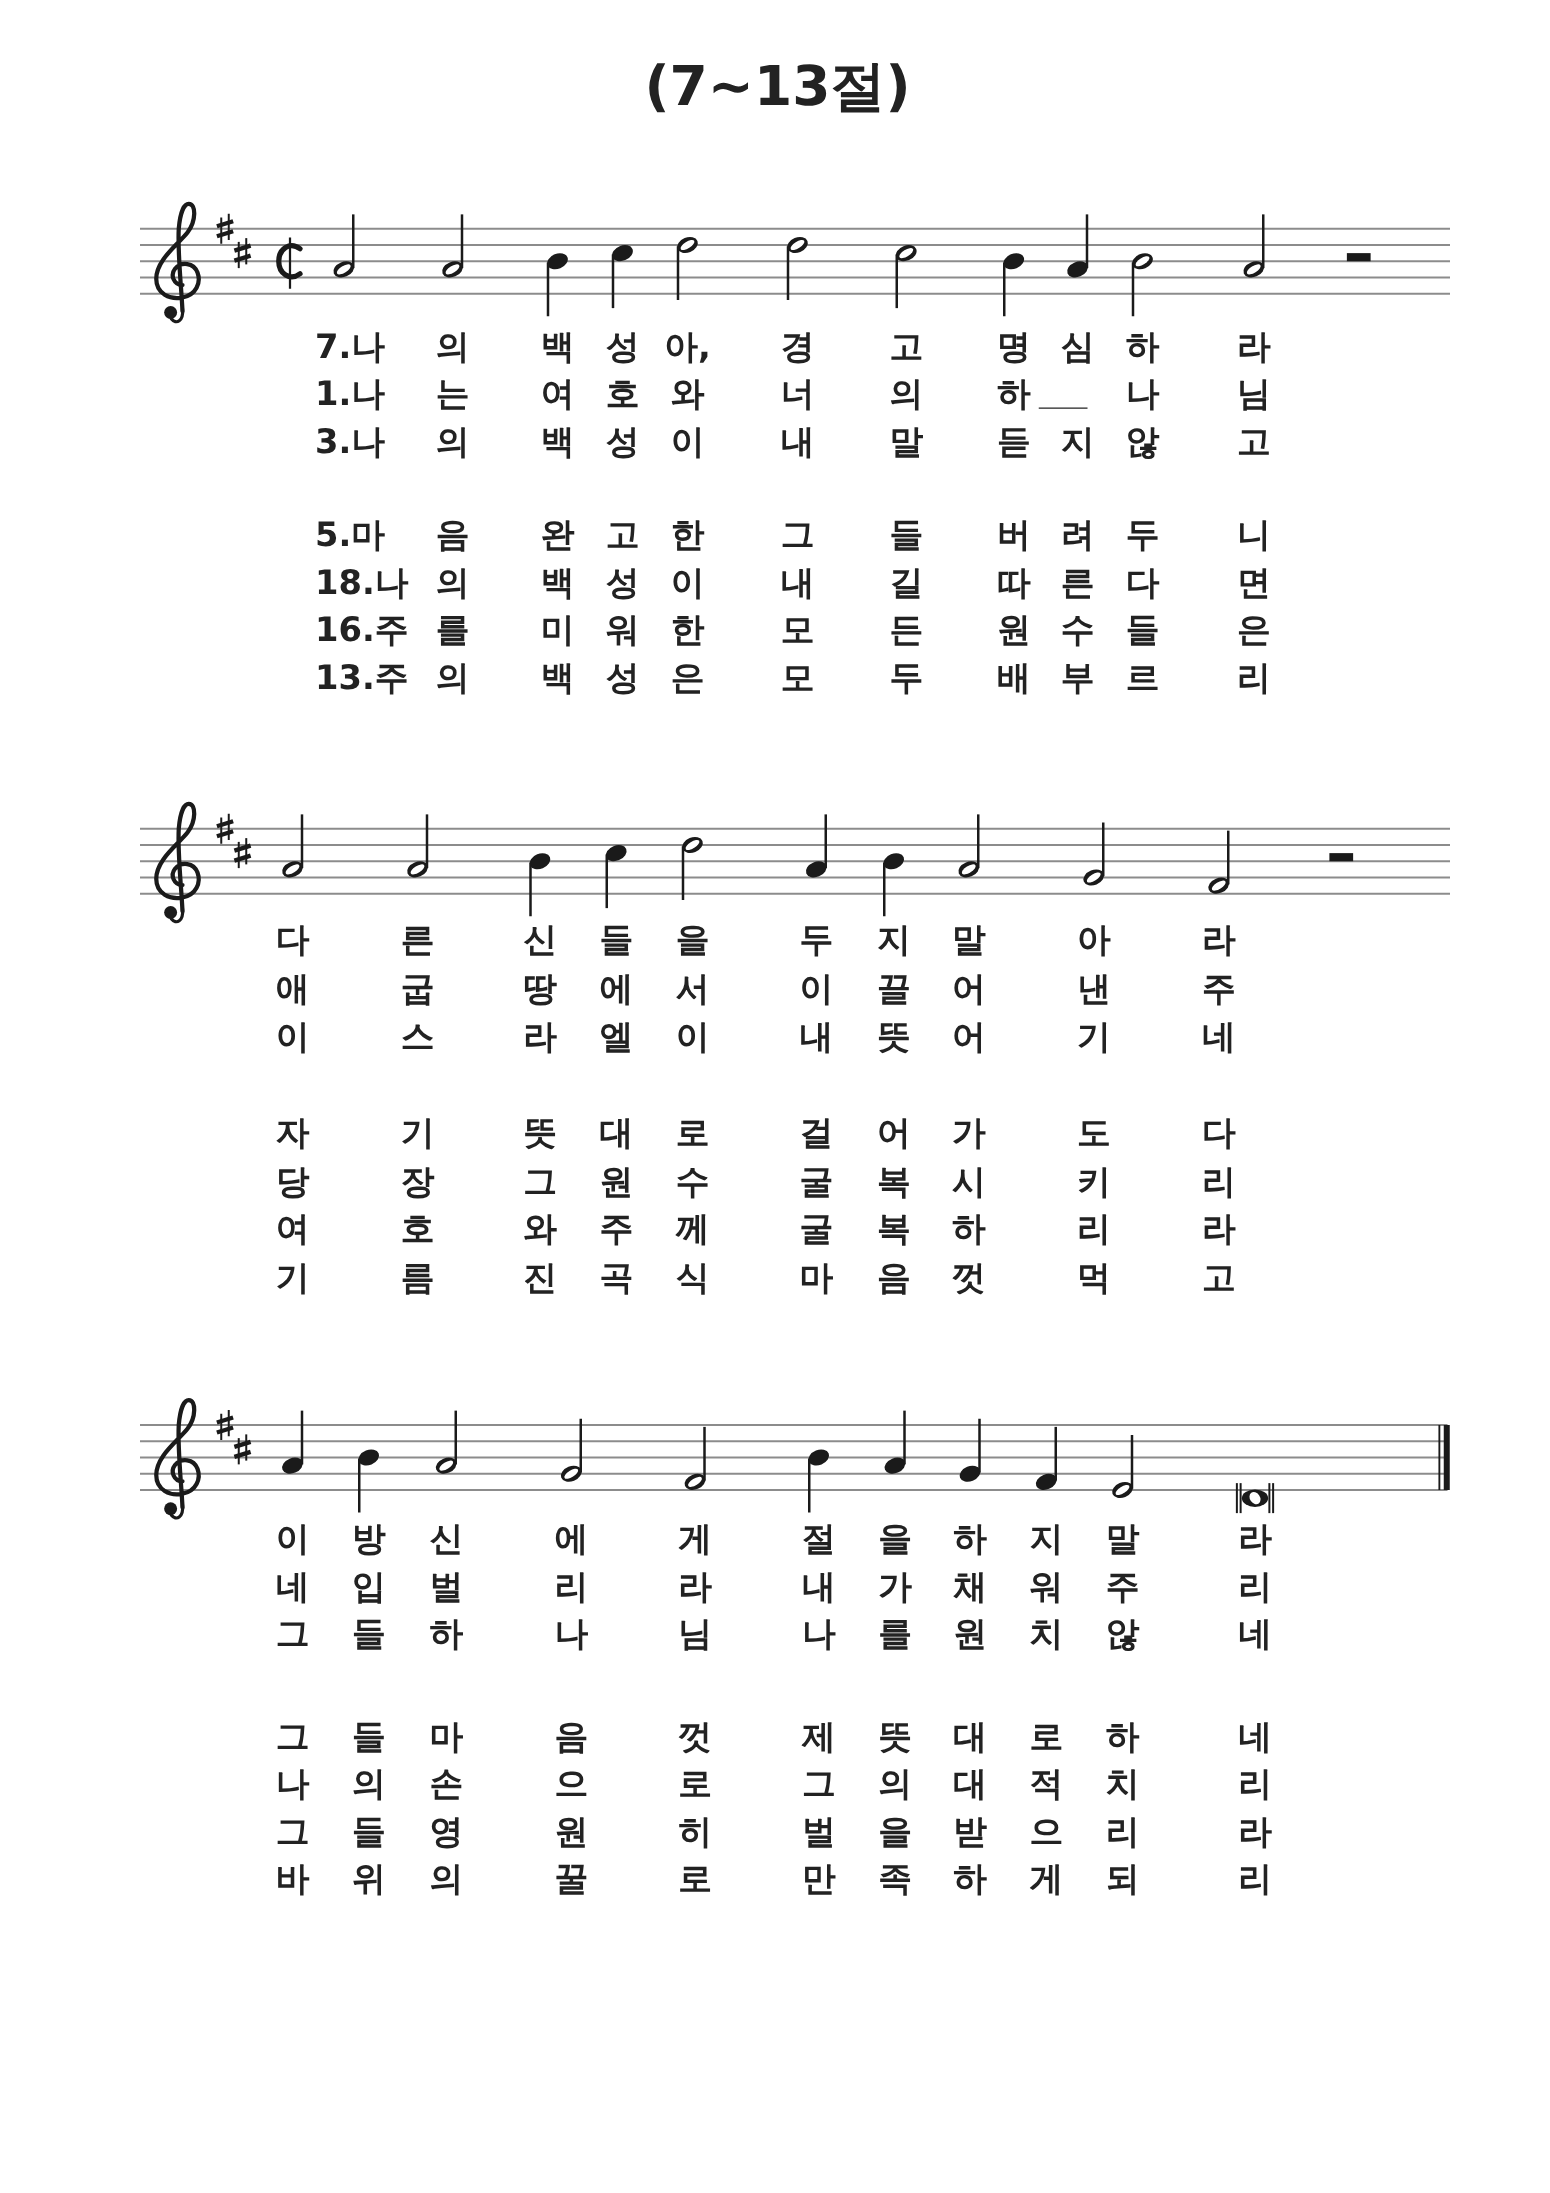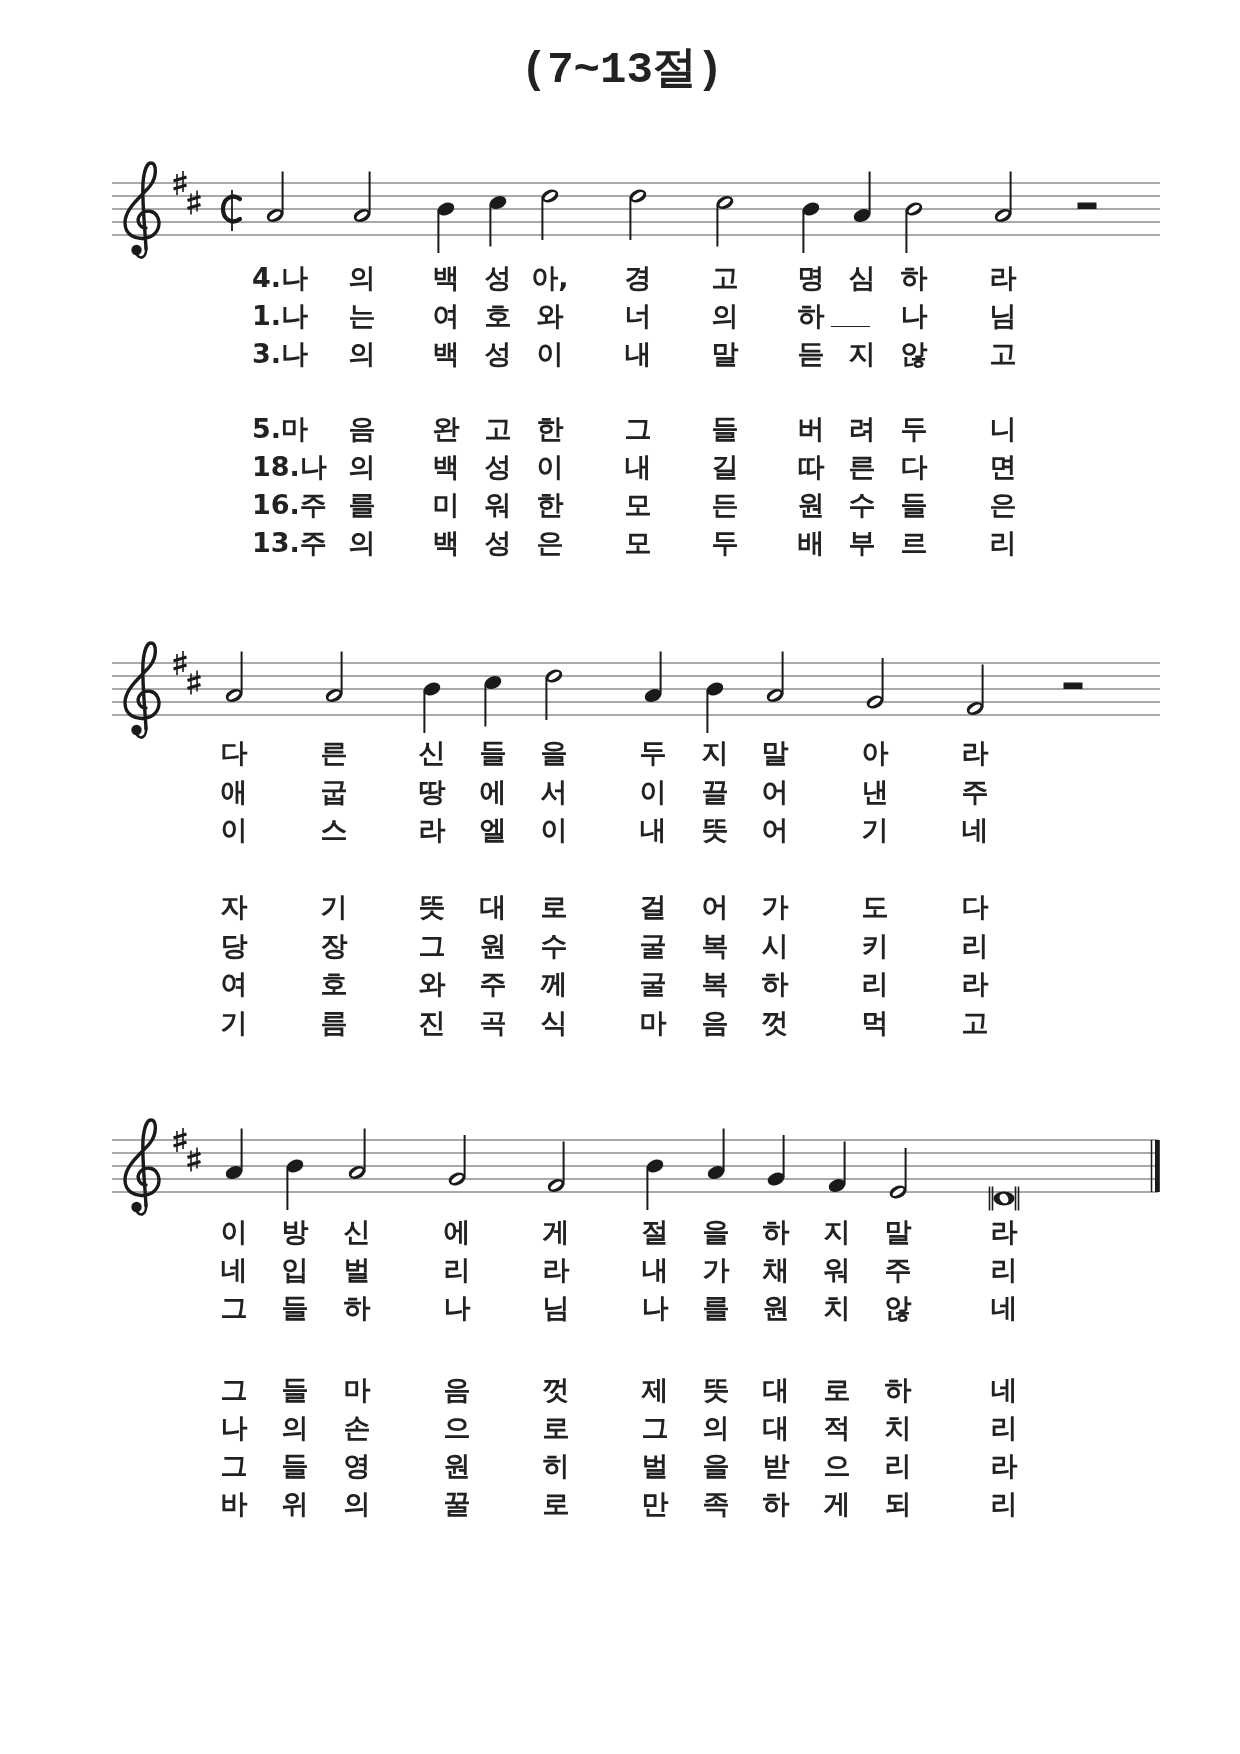--- a/index.html
+++ b/index.html
@@ -18,21 +18,21 @@
       top: 48px;
       width: 1240px;
       display: flex;
       justify-content: center;
       align-items: baseline;
       white-space: nowrap;
       font-weight: bold;
       color: #222222;
     }
     .title .main { font-size: 84px; line-height: 1; letter-spacing: 1px; }
-    .title .sub  { font-size: 44px; line-height: 1; margin-left: 4px; font-family: Liberation Mono, monospace; }
+    .title .sub  { font-size: 44px; line-height: 1; margin-left: 4px; }
     .score { position: absolute; left: 0; top: 0; }
     .lyrics-layer {
       position: absolute;
       left: 0; top: 0;
       width: 1240px; height: 1754px;
     }
     .syl {
       position: absolute;
       width: 66px;
       margin-left: -33px;
@@ -287,21 +287,21 @@
         <line x1="1151.5" y1="1140" x2="1151.5" y2="1192" stroke="#1a1a1a" stroke-width="1.5"></line>
         <rect x="1155" y="1140" width="4.8" height="52" fill="#1a1a1a"></rect>
       </g>
     </g>
   </svg>
 
   <div class="lyrics-layer">
     <div>
         <div>
           <div>
-            <span class="syl verse-start" style="left: 252px; top: 261px;">4.나</span>
+            <span class="syl verse-start" style="left: 252px; top: 261px;">7.나</span>
             <span class="syl" style="left: 362px; top: 261px;">의</span>
             <span class="syl" style="left: 446px; top: 261px;">백</span>
             <span class="syl" style="left: 498px; top: 261px;">성</span>
             <span class="syl" style="left: 550px; top: 261px;">아,</span>
             <span class="syl" style="left: 638px; top: 261px;">경</span>
             <span class="syl" style="left: 725px; top: 261px;">고</span>
             <span class="syl" style="left: 811px; top: 261px;">명</span>
             <span class="syl" style="left: 862px; top: 261px;">심</span>
             <span class="syl" style="left: 914px; top: 261px;">하</span>
             <span class="syl" style="left: 1003px; top: 261px;">라</span>

